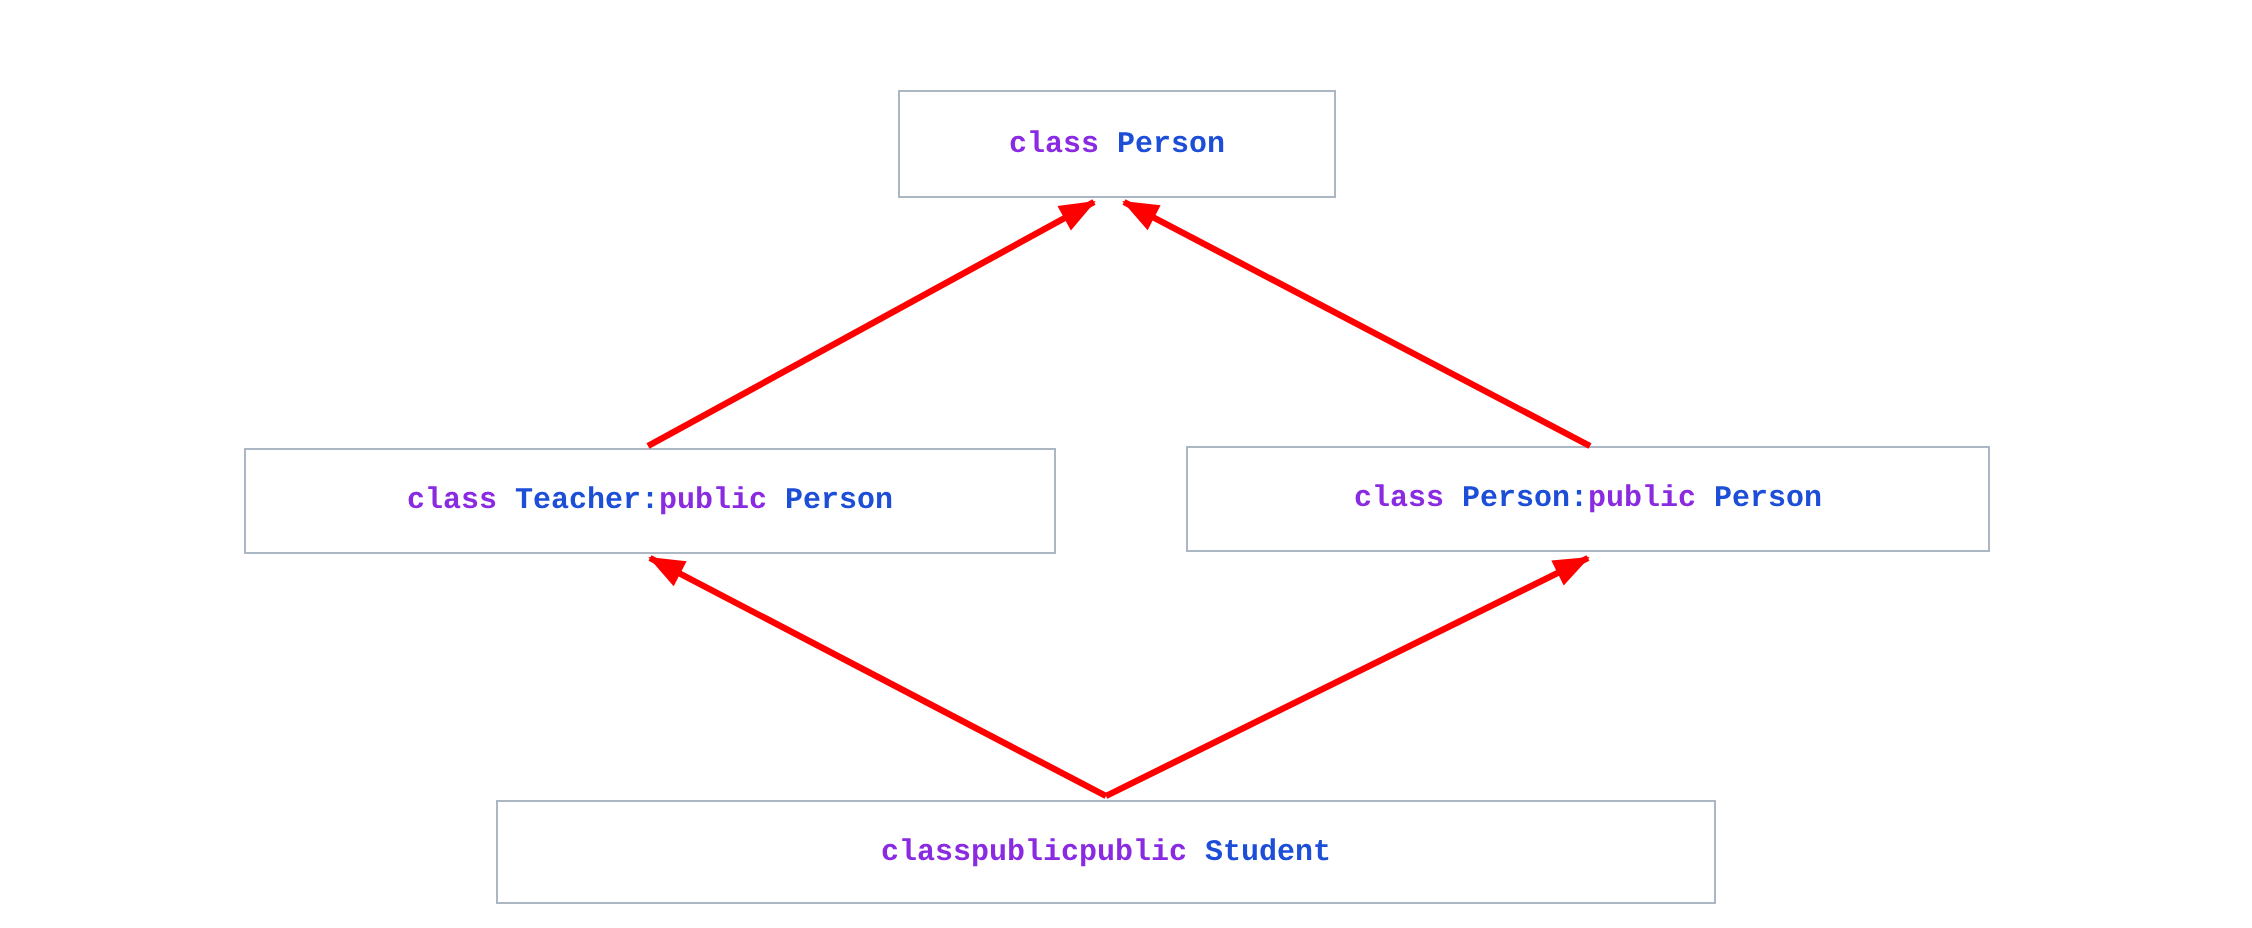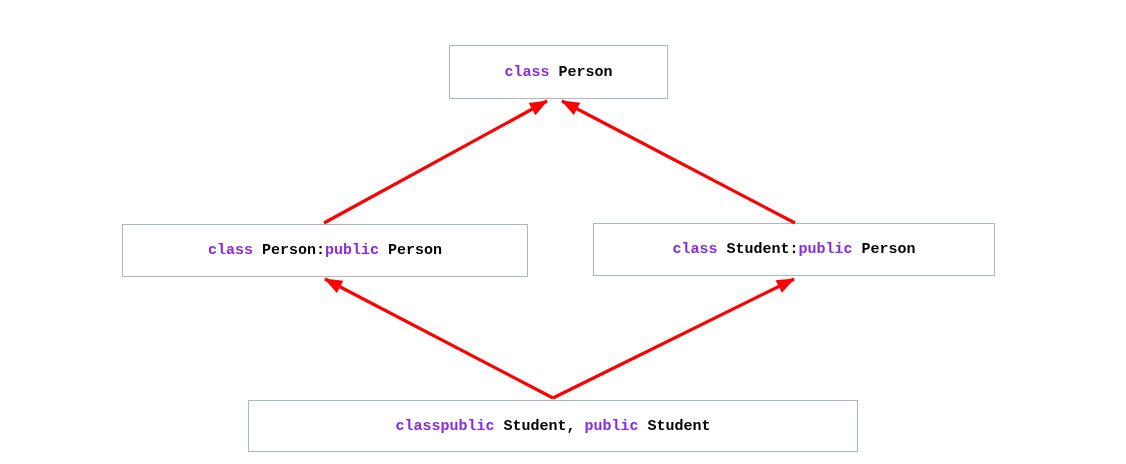--- a/index.html
+++ b/index.html
@@ -23,21 +23,21 @@
     background: #ffffff;
     border: 1.5px solid #abb7c3;
     box-sizing: border-box;
     font-size: 15px;
     font-weight: bold;
     white-space: pre;
     line-height: 1;
   }
   .seg { white-space: pre; }
   .seg.kw { color: #8a2be2; }
-  .seg.id { color: #000000; }
+  .seg.id { color: #1d4ed8; }
 
   #box-person    { left: 449px; top: 45px;  width: 219px; height: 54px; }
   #box-student   { left: 122px; top: 224px; width: 406px; height: 53px; }
   #box-teacher   { left: 593px; top: 223px; width: 402px; height: 53px; }
   #box-assistant { left: 248px; top: 400px; width: 610px; height: 52px; }
 
   svg.arrows {
     position: absolute;
     left: 0;
     top: 0;
@@ -53,29 +53,29 @@
 </head>
 <body>
 
 <div class="canvas">
 
   <div class="cbox" id="box-person">
     <span class="seg kw">class</span><span class="seg id"> Person</span>
   </div>
 
   <div class="cbox" id="box-student">
+    <span class="seg kw">class</span><span class="seg id"> Teacher:</span><span class="seg kw">public</span><span class="seg id"> Person</span>
+  </div>
+
+  <div class="cbox" id="box-teacher">
     <span class="seg kw">class</span><span class="seg id"> Person:</span><span class="seg kw">public</span><span class="seg id"> Person</span>
   </div>
 
-  <div class="cbox" id="box-teacher">
-    <span class="seg kw">class</span><span class="seg id"> Student:</span><span class="seg kw">public</span><span class="seg id"> Person</span>
-  </div>
-
   <div class="cbox" id="box-assistant">
-    <span class="seg kw">class</span><span class="seg kw">public</span><span class="seg id"> Student, </span><span class="seg kw">public</span><span class="seg id"> Student</span>
+    <span class="seg kw">class</span><span class="seg kw">public</span><span class="seg kw">public</span><span class="seg id"> Student</span>
   </div>
 
   <svg class="arrows" viewBox="0 0 1126 464" xmlns="http://www.w3.org/2000/svg">
     <defs>
       <marker id="arrowhead" markerUnits="userSpaceOnUse" markerWidth="20" markerHeight="16" viewBox="0 0 20 16" refX="18" refY="8" orient="auto">
         <path d="M1,1 L19,8 L1,15 Z" fill="#ff0000"></path>
       </marker>
     </defs>
     <line x1="324" y1="223" x2="547" y2="101" marker-end="url(#arrowhead)"></line>
     <line x1="795" y1="223" x2="562" y2="101" marker-end="url(#arrowhead)"></line>

